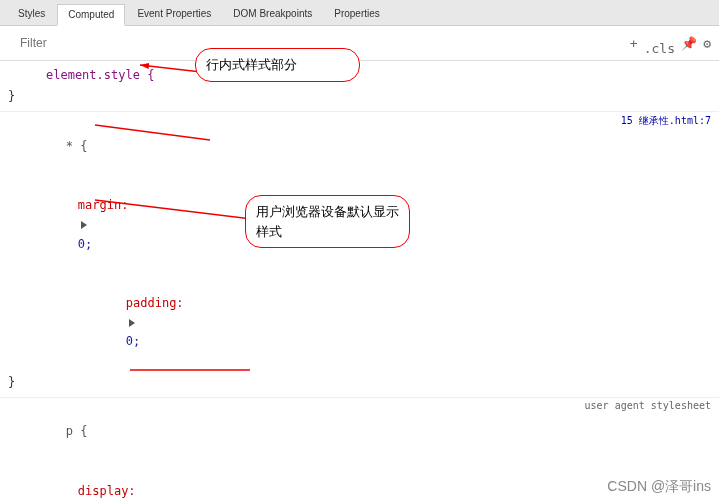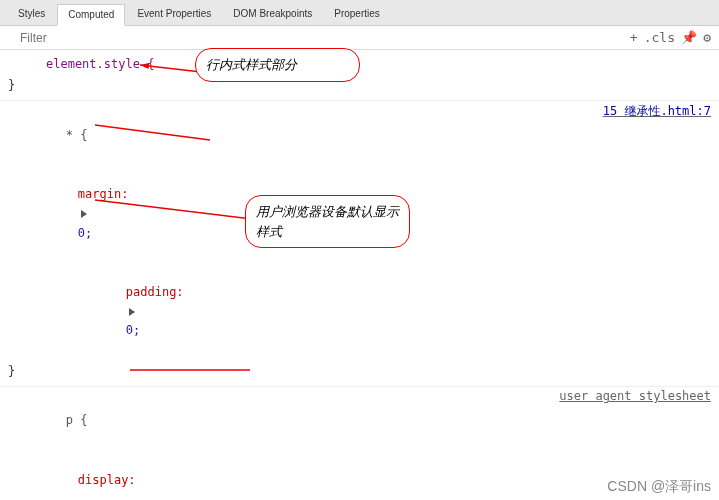--- a/index.html
+++ b/index.html
@@ -93,38 +93,36 @@
       margin-left: 38px;
     }
     .property-name { color: #c80000; }
     .property-value { color: #1a1aa6; }
     .bracket { color: #333; }
 
     .file-ref {
       position: absolute;
       right: 8px;
       color: #666;
-      font-size: 12px;
-      text-decoration: underline;
+      font-size: 10px;
     }
 
     
     .annotation {
       position: absolute;
       background: #fff;
       border: 1.5px solid #e00;
       border-radius: 16px;
       padding: 6px 10px;
       font-family: 'SimSun', 'Arial', sans-serif;
       font-size: 13px;
       color: #000;
       line-height: 1.5;
       z-index: 10;
       max-width: 200px;
-      font-style: italic;
     }
 
     
     .watermark {
       position: absolute;
       bottom: 4px;
       right: 8px;
       font-size: 14px;
       color: #888;
       font-family: Arial, sans-serif;
@@ -151,21 +149,21 @@
     <button class="tab active">Computed</button>
     <button class="tab">Event Properties</button>
     <button class="tab">DOM Breakpoints</button>
     <button class="tab">Properties</button>
   </div>
 
   <div class="filter-bar">
     <input class="filter-input" type="text" placeholder="Filter" style="">
     <div class="filter-actions">
       <span style="cursor:pointer;">+</span>
-      <span style="cursor:pointer;">.cls</span>
+      <span style="cursor:pointer;margin-top:11px;">.cls</span>
       <span style="cursor:pointer;">📌</span>
       <span style="cursor:pointer;">⚙</span>
     </div>
   </div>
 
   <div class="styles-panel">
 
     <div class="css-section">
       <div class="css-line selector-line">element.style {</div>
       <div class="css-line bracket">}</div>

